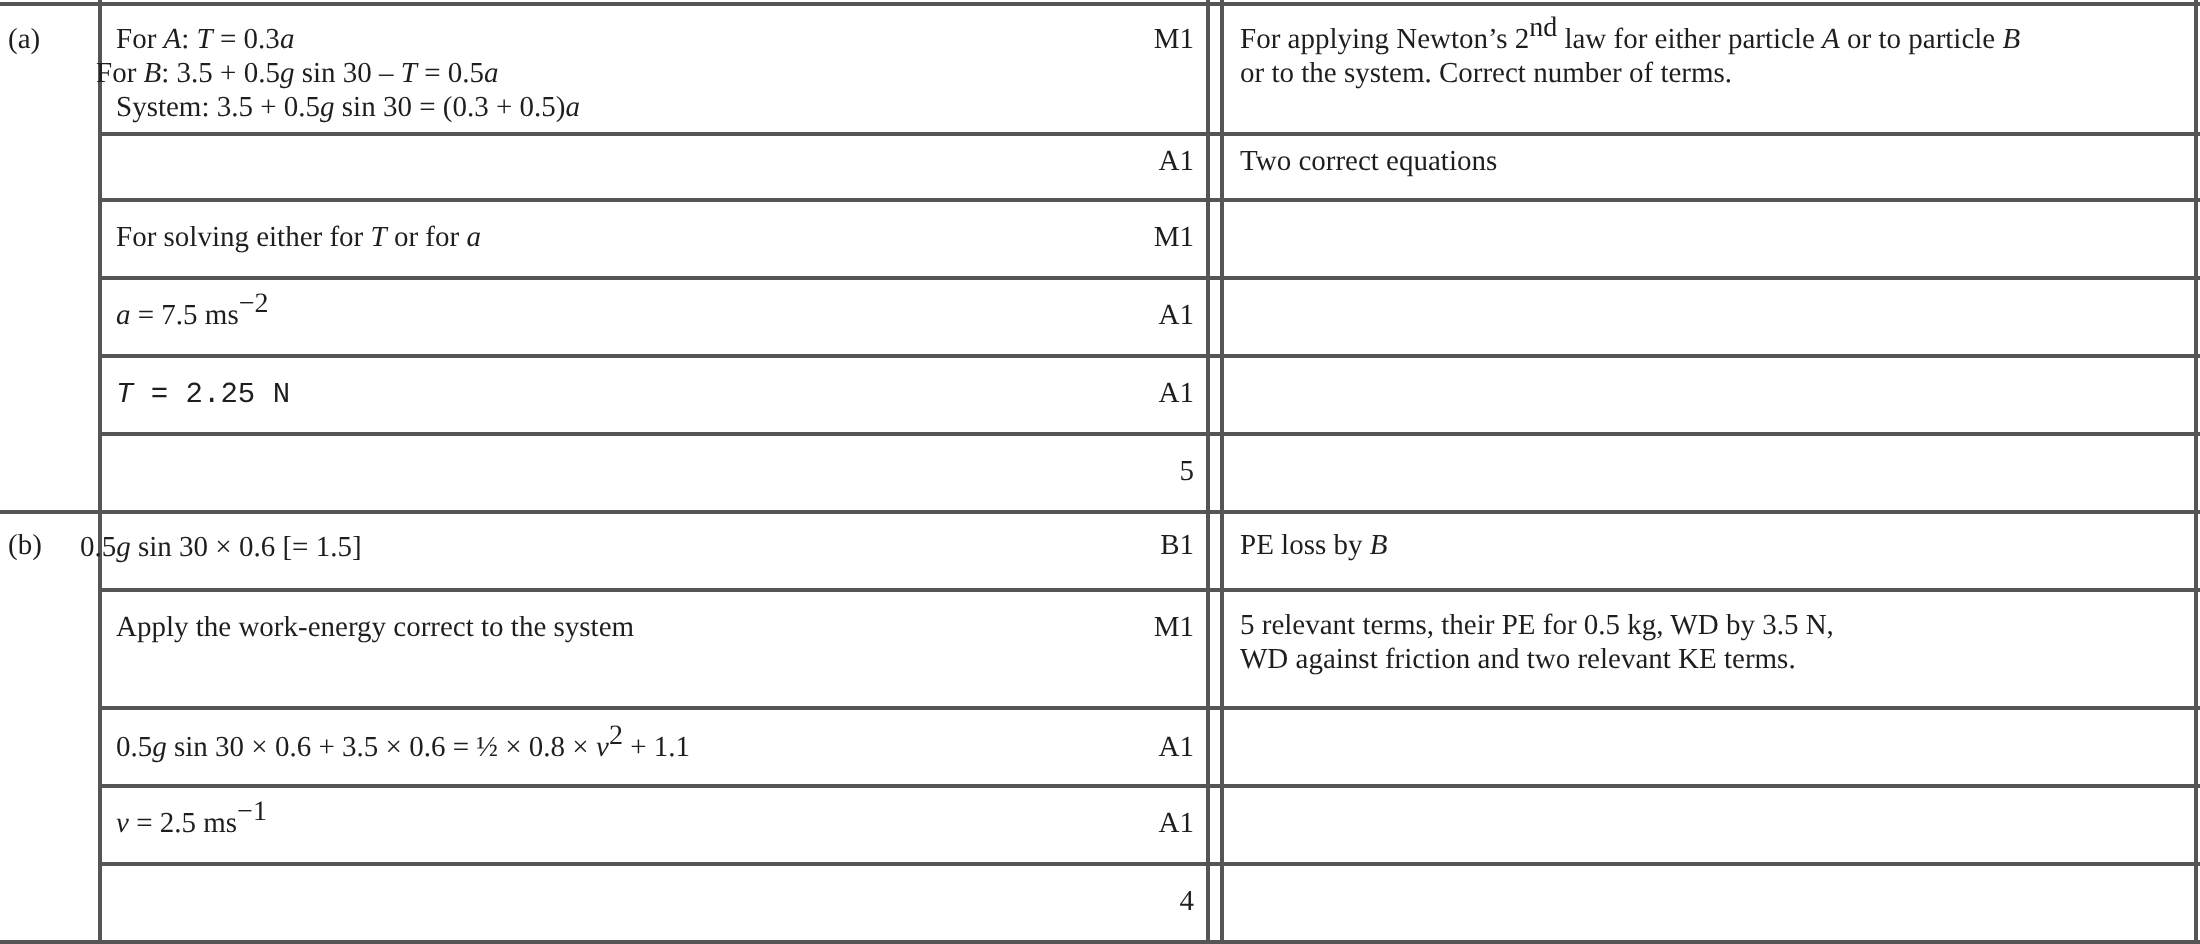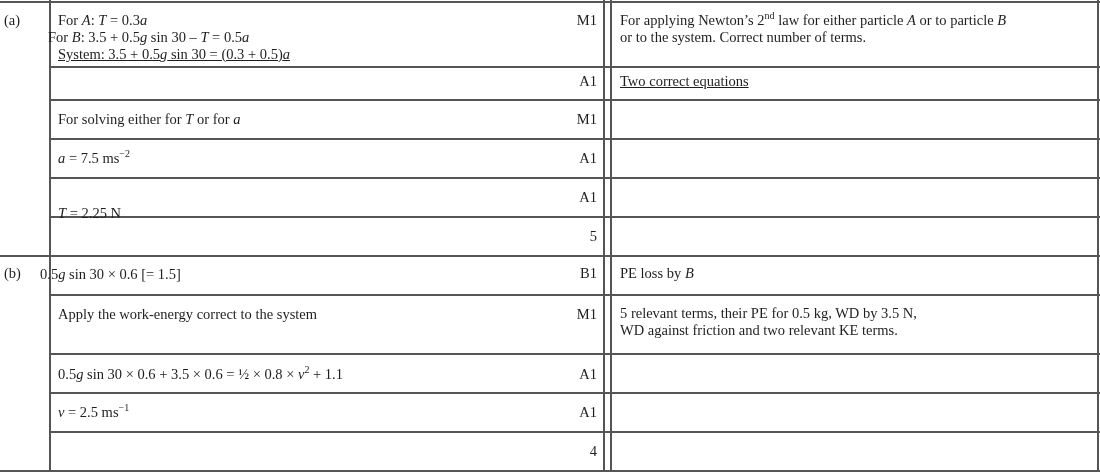--- a/index.html
+++ b/index.html
@@ -8,21 +8,21 @@
     font-family: "Liberation Serif", "DejaVu Serif", serif;
     color: #1e1e1e; font-size: 14.5px;
   }
   .line { position: absolute; background: #555555; }
   .h { height: 1.6px; }
   .v { width: 1.6px; }
   .txt { position: absolute; white-space: nowrap; line-height: 17px; }
   .mark { position: absolute; font-weight: normal; text-align: right; width: 40px; left: 557px; line-height: 17px; }
   .part { position: absolute; left: 4px; line-height: 17px; }
   i { font-style: italic; }
-  sup { font-size: 10px; vertical-align: 6px; line-height: 0; }
+  sup { font-size: 14px; vertical-align: 6px; line-height: 0; }
 </style>
 </head>
 <body>
 
 <div class="line h" style="left:0;top:1px;width:1100px;"></div>
 <div class="line h" style="left:50px;top:66px;width:1050px;"></div>
 <div class="line h" style="left:50px;top:99px;width:1050px;"></div>
 <div class="line h" style="left:50px;top:138px;width:1050px;"></div>
 <div class="line h" style="left:50px;top:177px;width:1050px;"></div>
 <div class="line h" style="left:50px;top:216px;width:1050px;"></div>
@@ -36,36 +36,36 @@
 <div class="line v" style="left:49px;top:0;height:472px;"></div>
 <div class="line v" style="left:603px;top:0;height:472px;"></div>
 <div class="line v" style="left:610px;top:0;height:0;"></div>
 <div class="line v" style="left:610px;top:0;height:472px;"></div>
 <div class="line v" style="left:1097px;top:0;height:472px;"></div>
 
 <div class="part" style="top:12px;">(a)</div>
 
 <div class="txt" style="left:58px;top:12px;">For <i>A</i>: <i>T</i> = 0.3<i>a</i></div>
 <div class="txt" style="left:48px;top:29px;">For <i>B</i>: 3.5 + 0.5<i>g</i> sin 30 – <i>T</i> = 0.5<i>a</i></div>
-<div class="txt" style="left:58px;top:46px;text-decoration:underline;">System: 3.5 + 0.5<i>g</i> sin 30 = (0.3 + 0.5)<i>a</i></div>
+<div class="txt" style="left:58px;top:46px;">System: 3.5 + 0.5<i>g</i> sin 30 = (0.3 + 0.5)<i>a</i></div>
 
 <div class="mark" style="top:12px;">M1</div>
 <div class="txt" style="left:620px;top:12px;">For applying Newton’s 2<sup>nd</sup> law for either particle <i>A</i> or to particle <i>B</i></div>
 <div class="txt" style="left:620px;top:29px;">or to the system. Correct number of terms.</div>
 
 <div class="mark" style="top:73px;">A1</div>
-<div class="txt" style="left:620px;top:73px;text-decoration:underline;">Two correct equations</div>
+<div class="txt" style="left:620px;top:73px;">Two correct equations</div>
 
 <div class="txt" style="left:58px;top:111px;">For solving either for <i>T</i> or for <i>a</i></div>
 <div class="mark" style="top:111px;">M1</div>
 
 <div class="txt" style="left:58px;top:150px;"><i>a</i> = 7.5 ms<sup>−2</sup></div>
 <div class="mark" style="top:150px;">A1</div>
 
-<div class="txt" style="left:58px;top:205px;"><i>T</i> = 2.25 N</div>
+<div class="txt" style="left:58px;top:190px;font-family:Liberation Mono, monospace;"><i>T</i> = 2.25 N</div>
 <div class="mark" style="top:189px;">A1</div>
 
 <div class="mark" style="top:228px;">5</div>
 
 <div class="part" style="top:265px;">(b)</div>
 
 <div class="txt" style="left:40px;top:266px;">0.5<i>g</i> sin 30 × 0.6 [= 1.5]</div>
 <div class="mark" style="top:265px;">B1</div>
 <div class="txt" style="left:620px;top:265px;">PE loss by <i>B</i></div>
 

